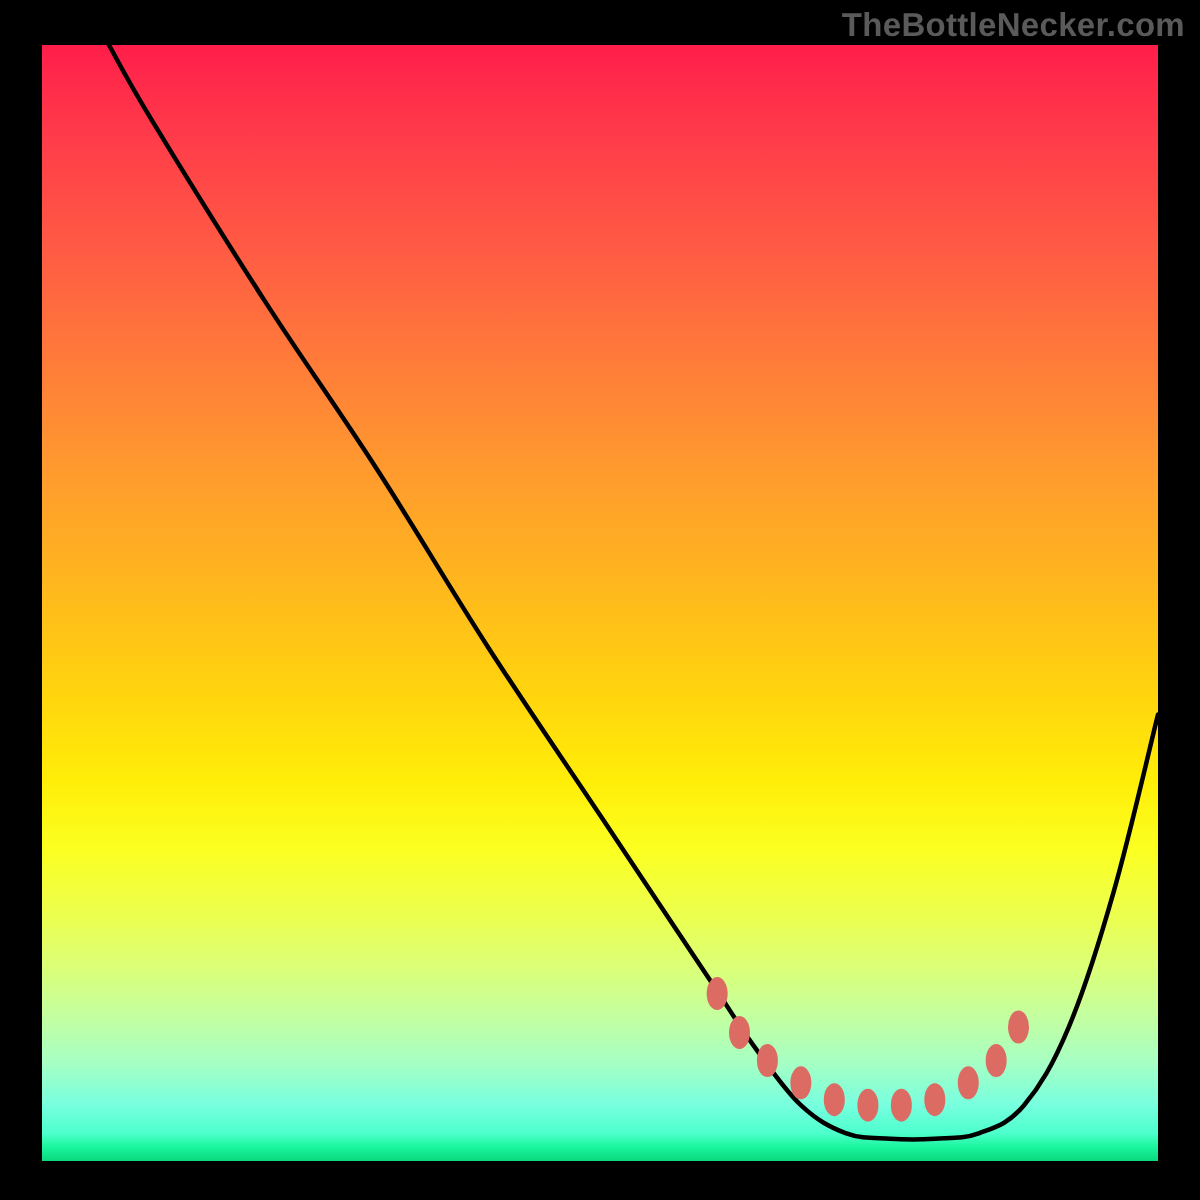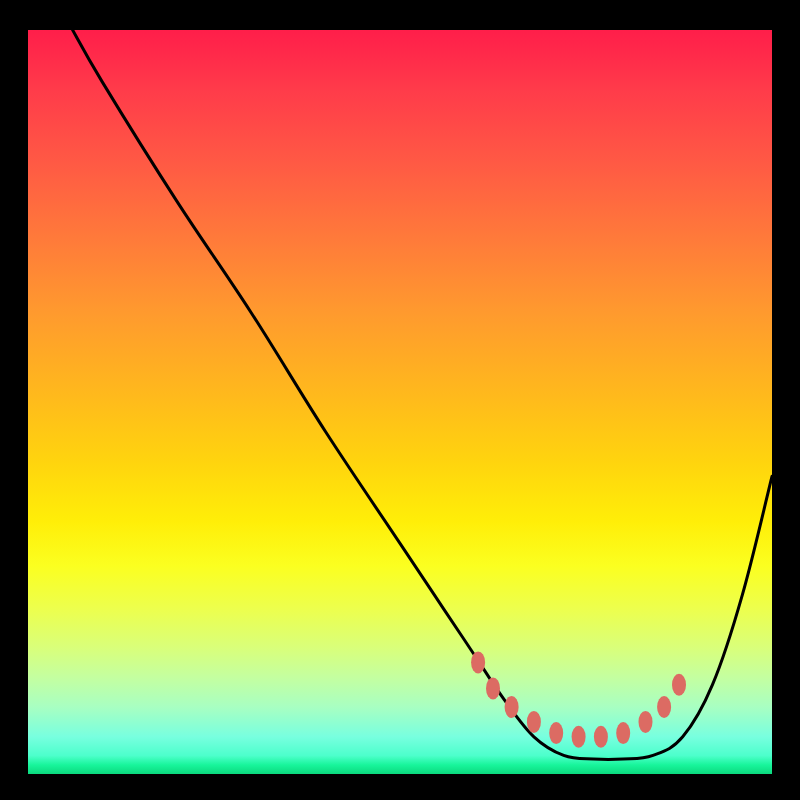--- a/index.html
+++ b/index.html
@@ -69,20 +69,21 @@
     left: 0;
     top: 0;
     width: 744px;
     height: 744px;
   }
 </style>
 </head>
 <body>
 
 <div class="frame">
+  <div class="attribution">TheBottleNecker.com</div>
 
   <div class="plot-outer">
     <div class="plot-inner"></div>
     <div class="green-band"></div>
     <svg class="curve" viewBox="0 0 744 744">
       <path id="main-curve" fill="none" stroke="#000" stroke-width="3" stroke-linecap="round" d="M 44.6 0.0 C 50.0 9.4, 55.7 21.3, 74.4 52.1 C 93.1 82.9, 122.0 129.6, 148.8 171.1 C 175.6 212.6, 196.4 241.2, 223.2 282.7 C 250.0 324.2, 270.8 360.2, 297.6 401.8 C 324.4 443.3, 350.6 481.2, 372.0 513.4 C 393.4 545.5, 403.2 560.2, 416.6 580.3 C 430.0 600.4, 435.7 608.9, 446.4 625.0 C 457.1 641.0, 465.4 654.9, 476.2 669.6 C 486.9 684.3, 495.2 696.8, 505.9 706.8 C 516.6 716.8, 525.0 721.4, 535.7 725.4 C 546.4 729.4, 554.7 728.5, 565.4 729.1 C 576.2 729.8, 584.5 729.8, 595.2 729.1 C 605.9 728.5, 614.2 729.4, 625.0 725.4 C 635.7 721.4, 644.0 719.5, 654.7 706.8 C 665.4 694.1, 673.8 680.2, 684.5 654.7 C 695.2 629.3, 703.5 602.9, 714.2 565.4 C 725.0 527.9, 738.6 467.8, 744.0 446.4"></path>
       <g id="marker-group">
           <ellipse cx="450.1" cy="632.4" rx="7" ry="11" fill="#dc6b63"></ellipse>
           <ellipse cx="465.0" cy="658.4" rx="7" ry="11" fill="#dc6b63"></ellipse>
           <ellipse cx="483.6" cy="677.0" rx="7" ry="11" fill="#dc6b63"></ellipse>

